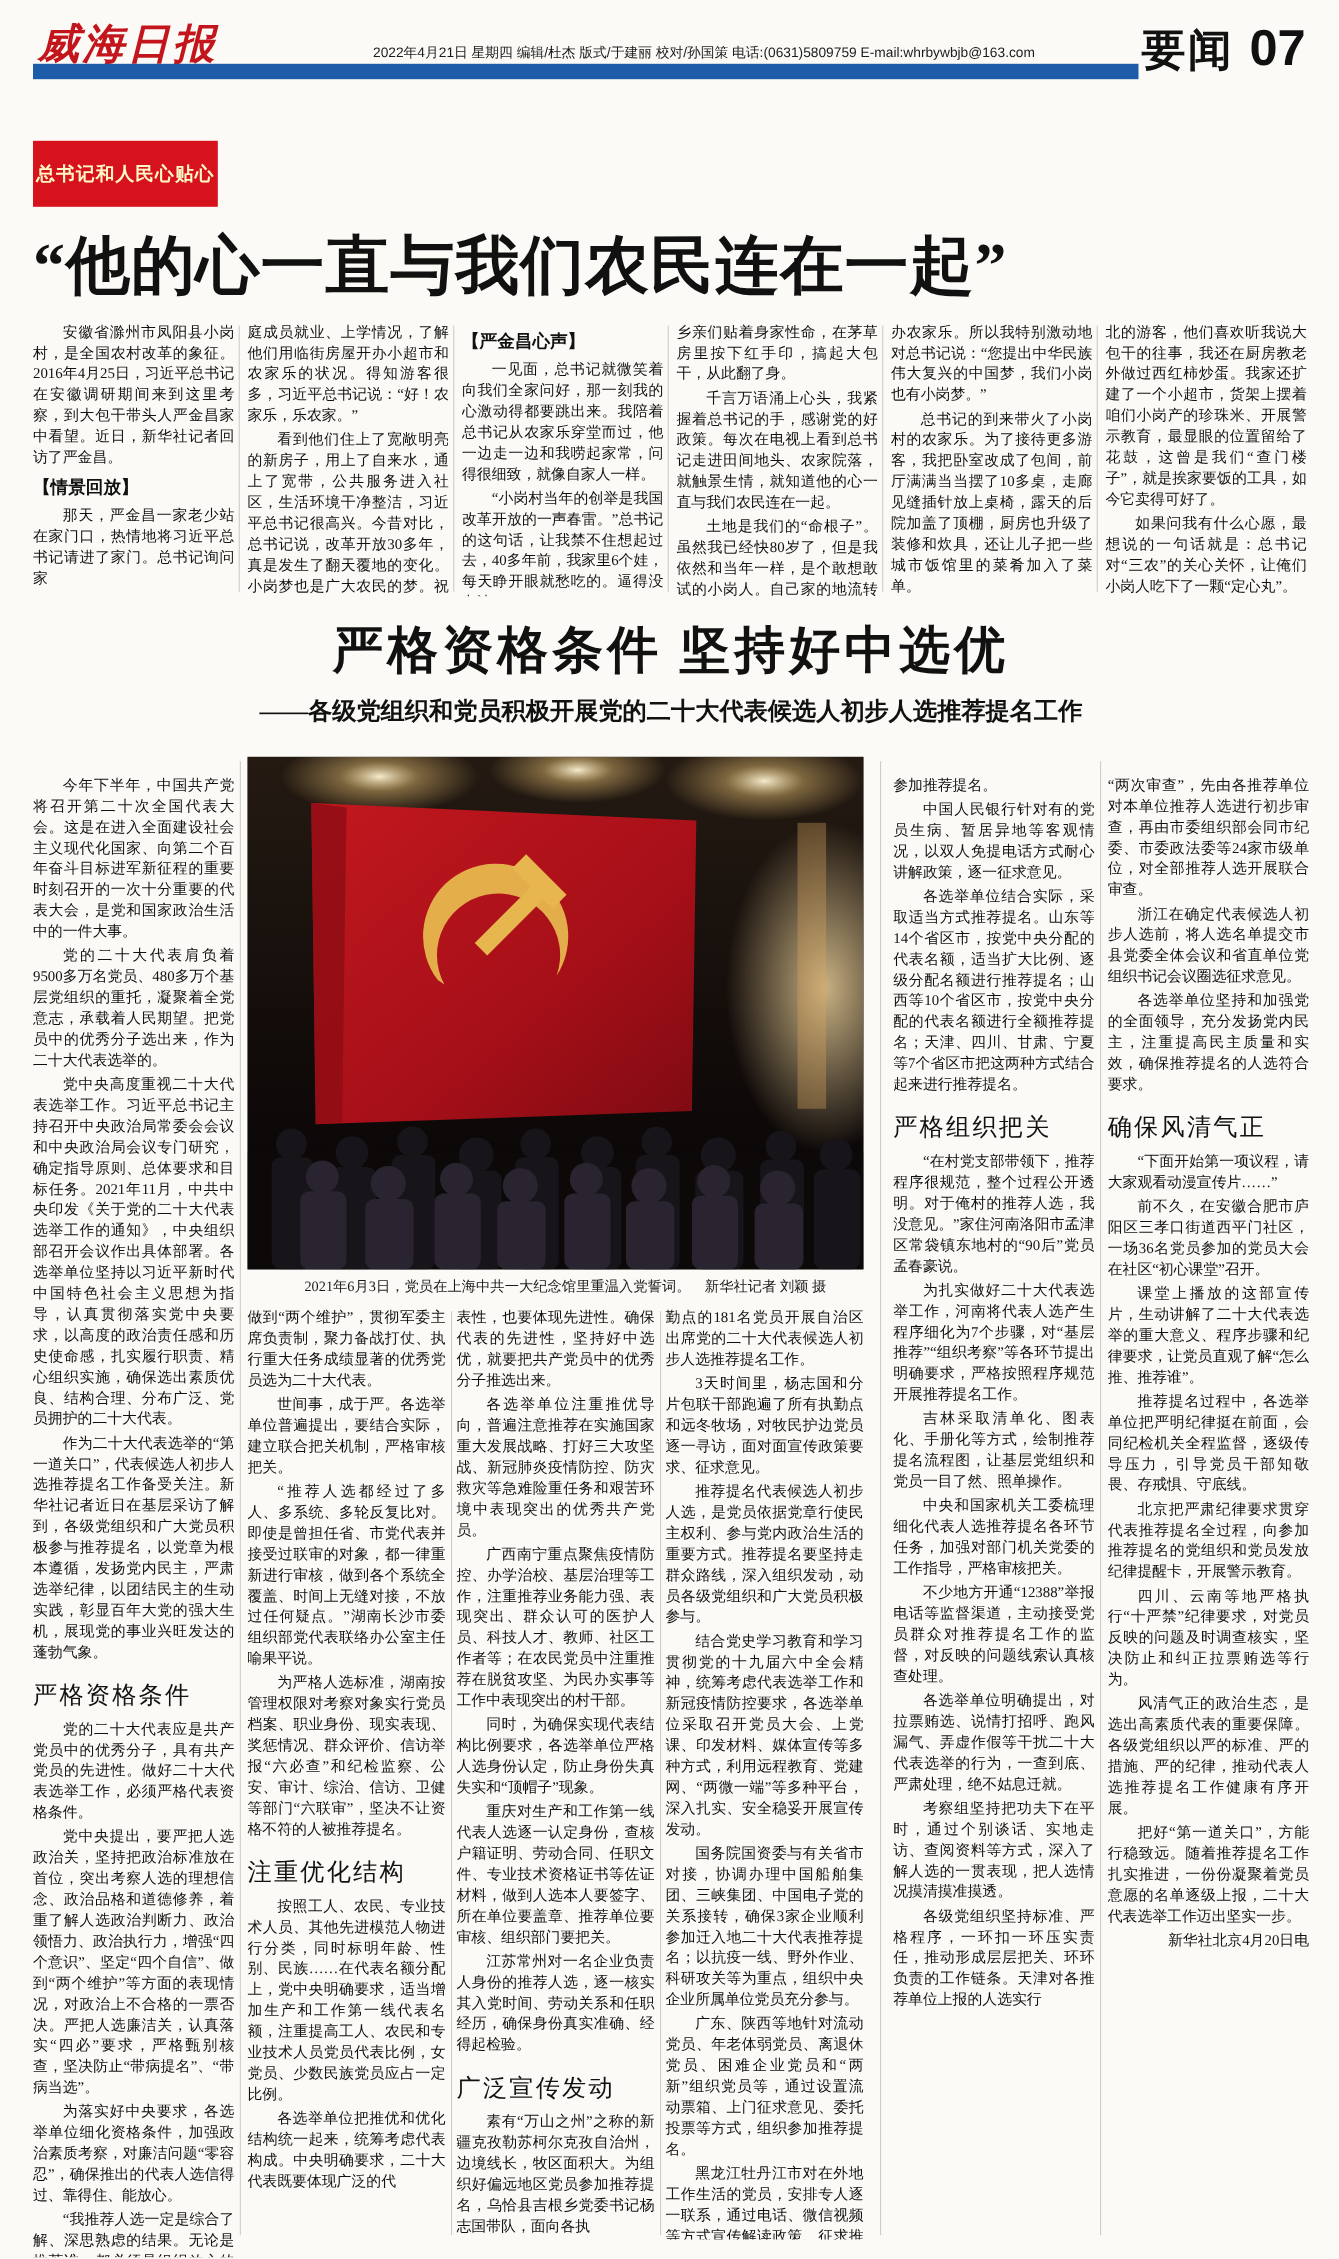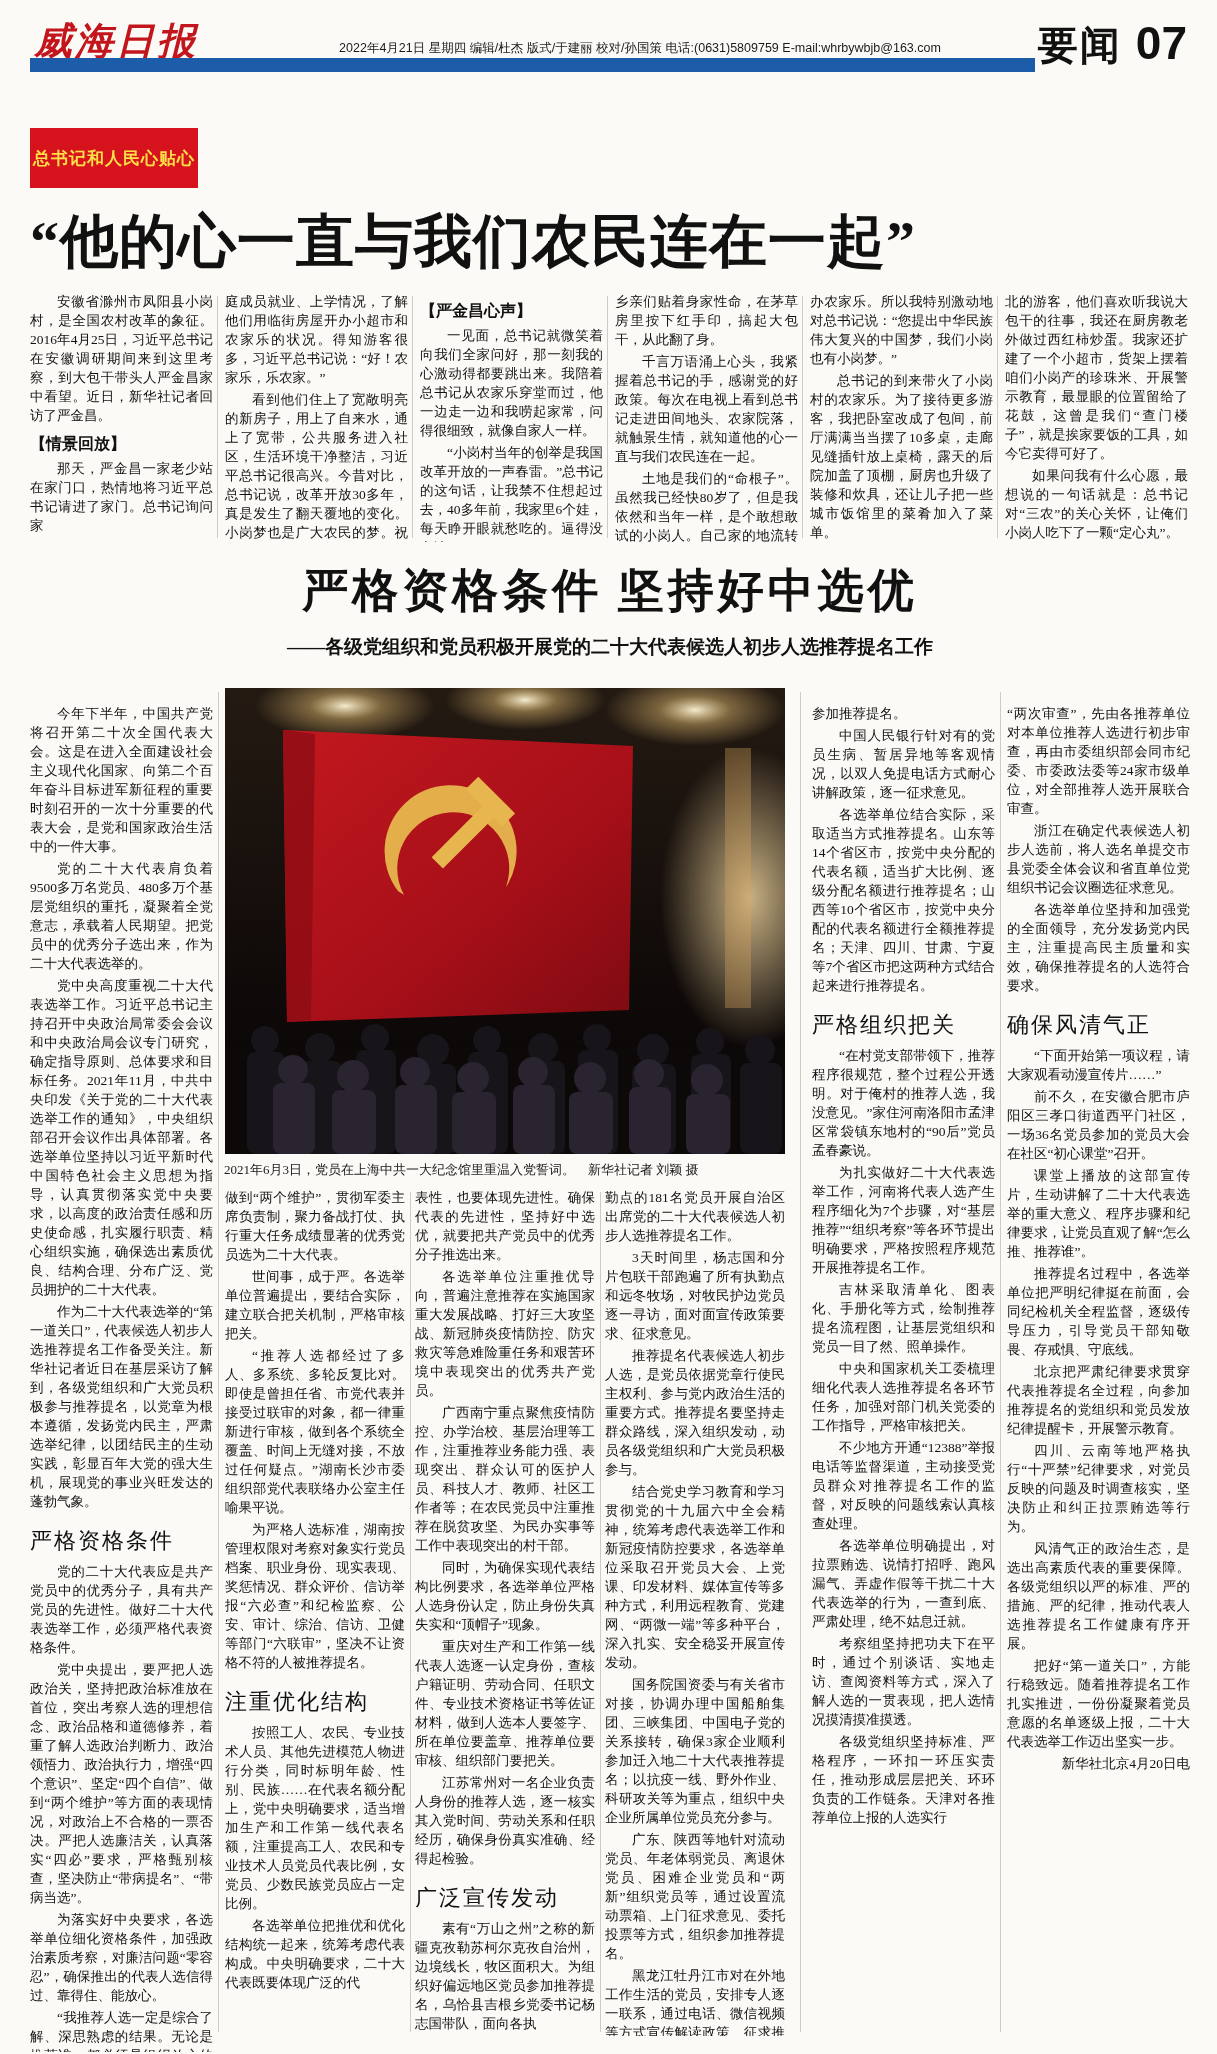--- a/index.html
+++ b/index.html
@@ -21,37 +21,37 @@
     font-size:12.5px;color:#1a1a1a;text-align:center;white-space:nowrap;
     font-family:"Liberation Sans","DejaVu Sans",sans-serif;
   }
   .bluebar{position:absolute;left:30px;top:58px;width:1005px;height:14px;background:#1d5ca8;}
   .page-label{position:absolute;right:30px;top:16px;height:56px;display:flex;align-items:baseline;gap:14px;justify-content:center;}
   .page-label .sec{font-size:40px;font-weight:900;letter-spacing:2px;font-family:"Liberation Sans","DejaVu Sans",sans-serif;}
   .page-label .num{font-size:46px;font-weight:bold;font-family:"Liberation Sans","DejaVu Sans",sans-serif;}
   
   .kicker{
     position:absolute;left:30px;top:128px;width:168px;height:60px;
-    background:#d6121c;color:#fde047;font-size:17px;font-weight:bold;
+    background:#d6121c;color:#fef9c3;font-size:17px;font-weight:bold;
     display:flex;align-items:center;justify-content:center;letter-spacing:1px;
     font-family:"Liberation Sans","DejaVu Sans",sans-serif;
   }
   .headline1{
     position:absolute;left:30px;top:196px;width:1157px;height:92px;
     font-size:58px;font-weight:900;text-align:left;letter-spacing:1px;
     line-height:92px;white-space:nowrap;
   }
   
   .headline2{
     position:absolute;left:170px;top:556px;width:880px;height:70px;
     font-size:46px;font-weight:900;text-align:center;letter-spacing:4px;line-height:70px;white-space:nowrap;
   }
   .subtitle2{
     position:absolute;left:100px;top:634px;width:1020px;height:26px;
-    font-size:19px;font-weight:bold;text-align:center;line-height:26px;white-space:nowrap;
+    font-size:22px;font-weight:bold;text-align:center;line-height:26px;white-space:nowrap;
   }
   
   .col{
     position:absolute;width:183px;overflow:hidden;
     font-size:13.5px;line-height:19px;
   }
   .para{text-indent:2em;text-align:justify;margin:0 0 3px;}
   .para.cont{text-indent:0;}
   .para.tright{text-align:right;text-indent:0;}
   .bracket{font-size:16px;font-weight:bold;margin:9px 0 6px;}
@@ -61,22 +61,22 @@
   .a1{top:292px;height:250px;}
   .a2tall{top:688px;height:1348px;margin-top:16px;}
   .a2low{top:1188px;height:848px;width:180px;}
   .vrule{position:absolute;width:1px;background:#cfccc4;}
   
   .photo{
     position:absolute;left:225px;top:688px;width:560px;height:466px;
     background:#0a0708;overflow:hidden;
   }
   .caption{
-    position:absolute;left:224px;top:1160px;width:560px;height:20px;
-    font-size:13px;color:#1a1a1a;line-height:20px;white-space:nowrap;
+    position:absolute;left:234px;top:1160px;width:560px;height:20px;
+    font-size:13px;text-align:center;color:#1a1a1a;line-height:20px;white-space:nowrap;
   }
 </style>
 </head>
 <body>
 
 <div class="masthead">威海日报</div>
 <div class="dateline">2022年4月21日  星期四   编辑/杜杰   版式/于建丽   校对/孙国策   电话:(0631)5809759   E-mail:whrbywbjb@163.com</div>
 <div class="bluebar"></div>
 <div class="page-label">
   <span class="sec">要闻</span>

